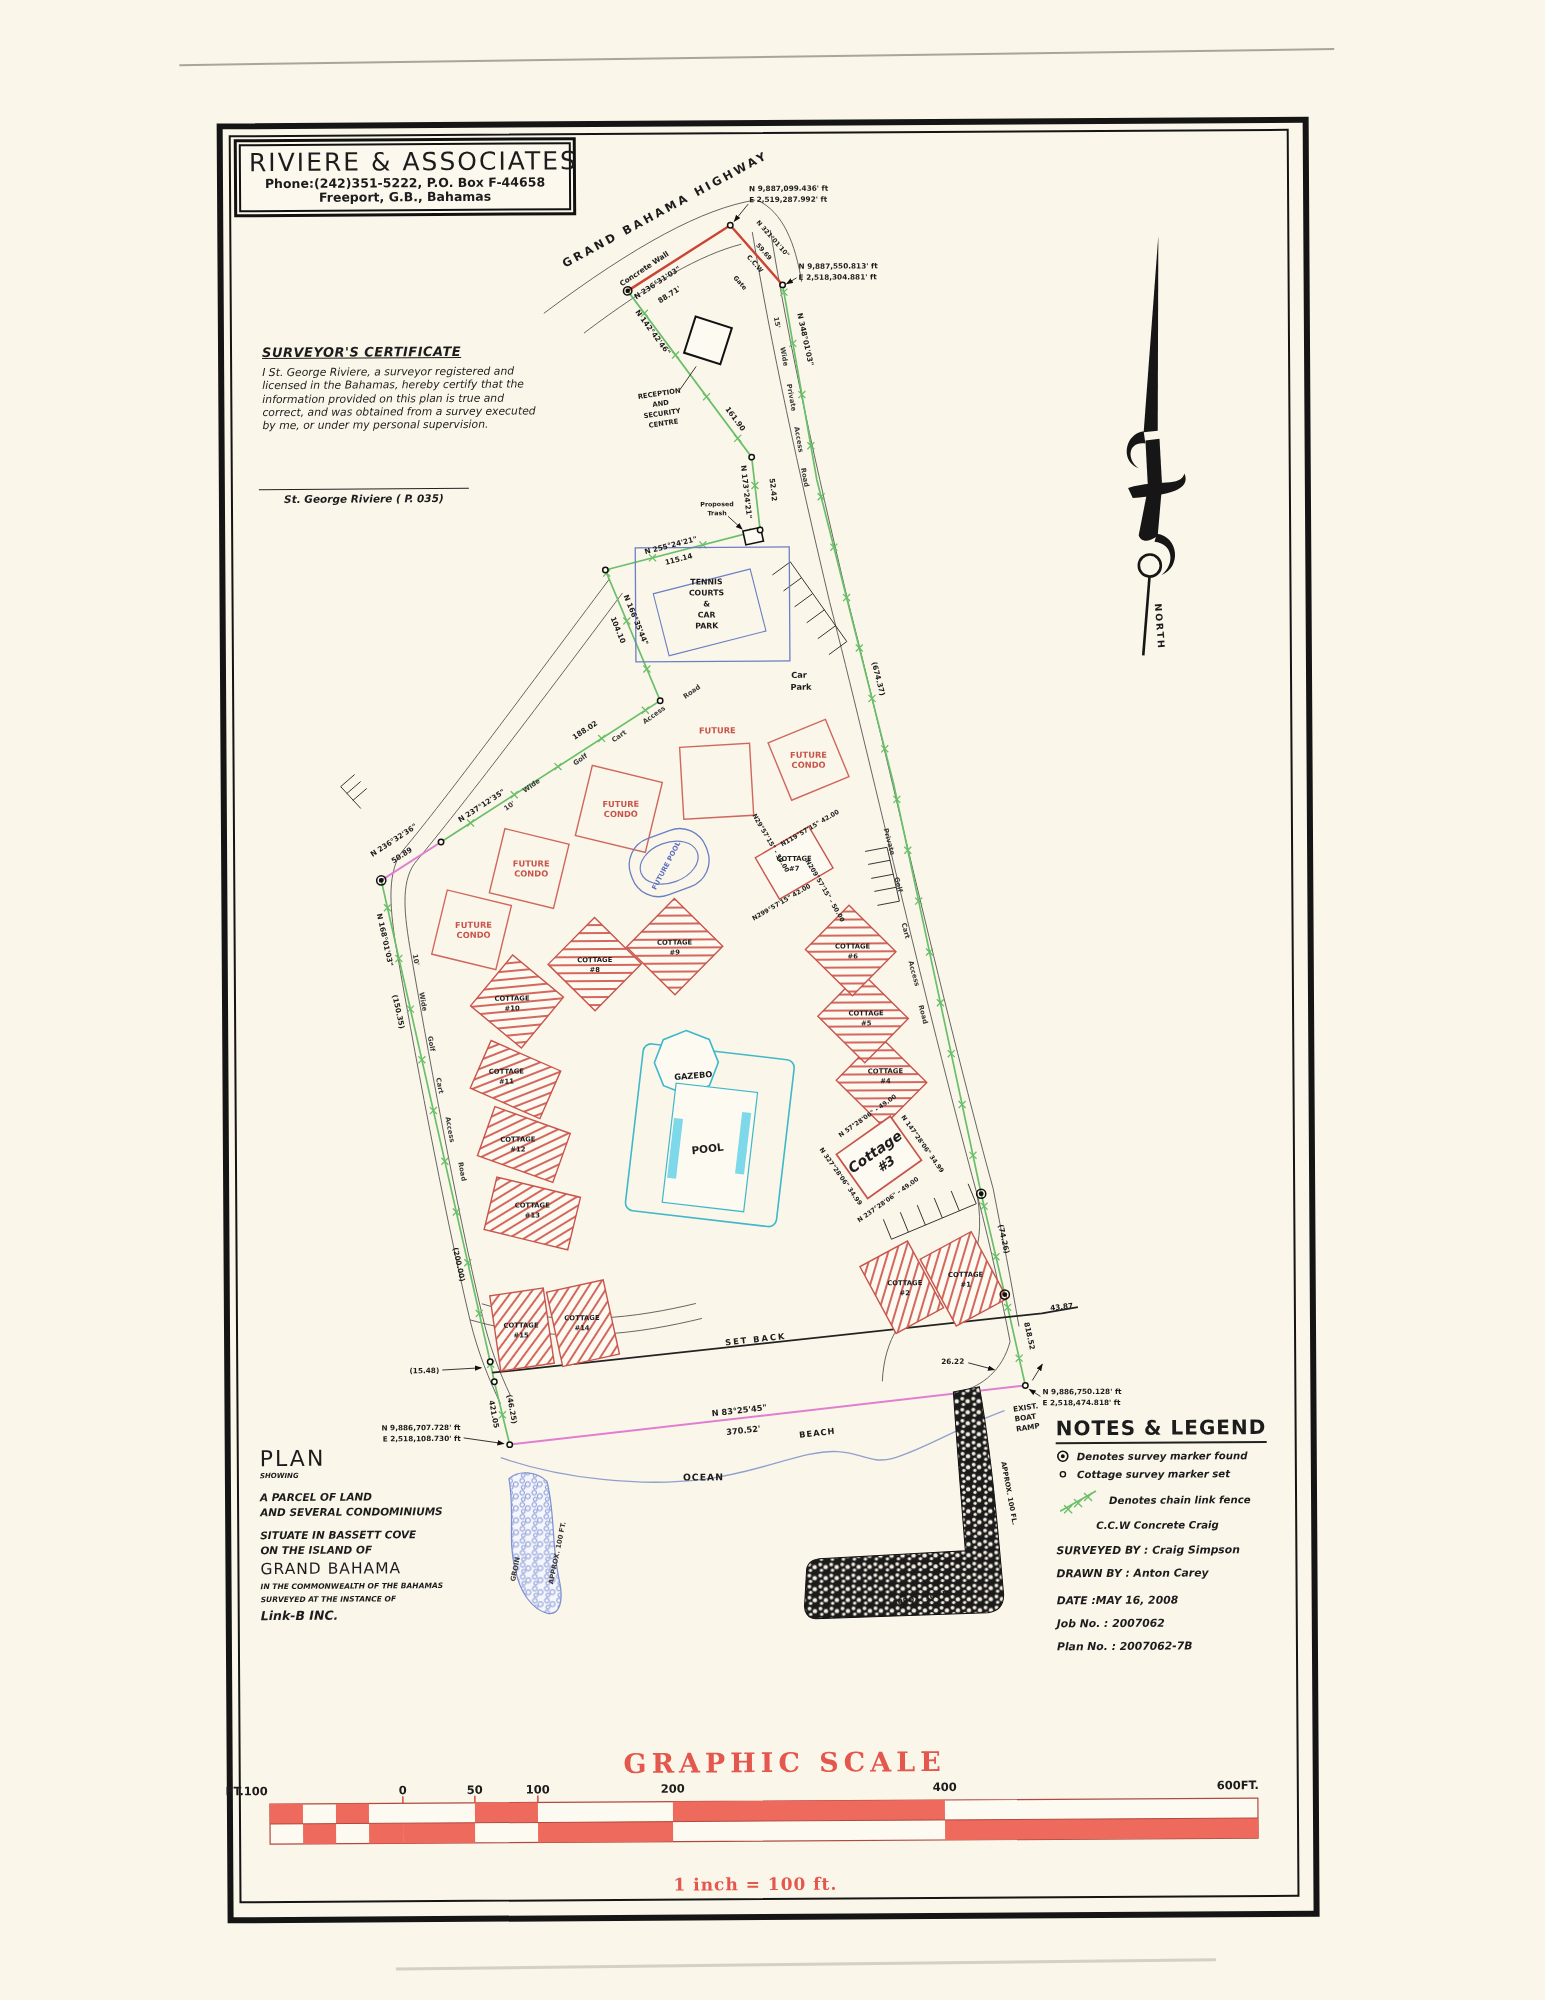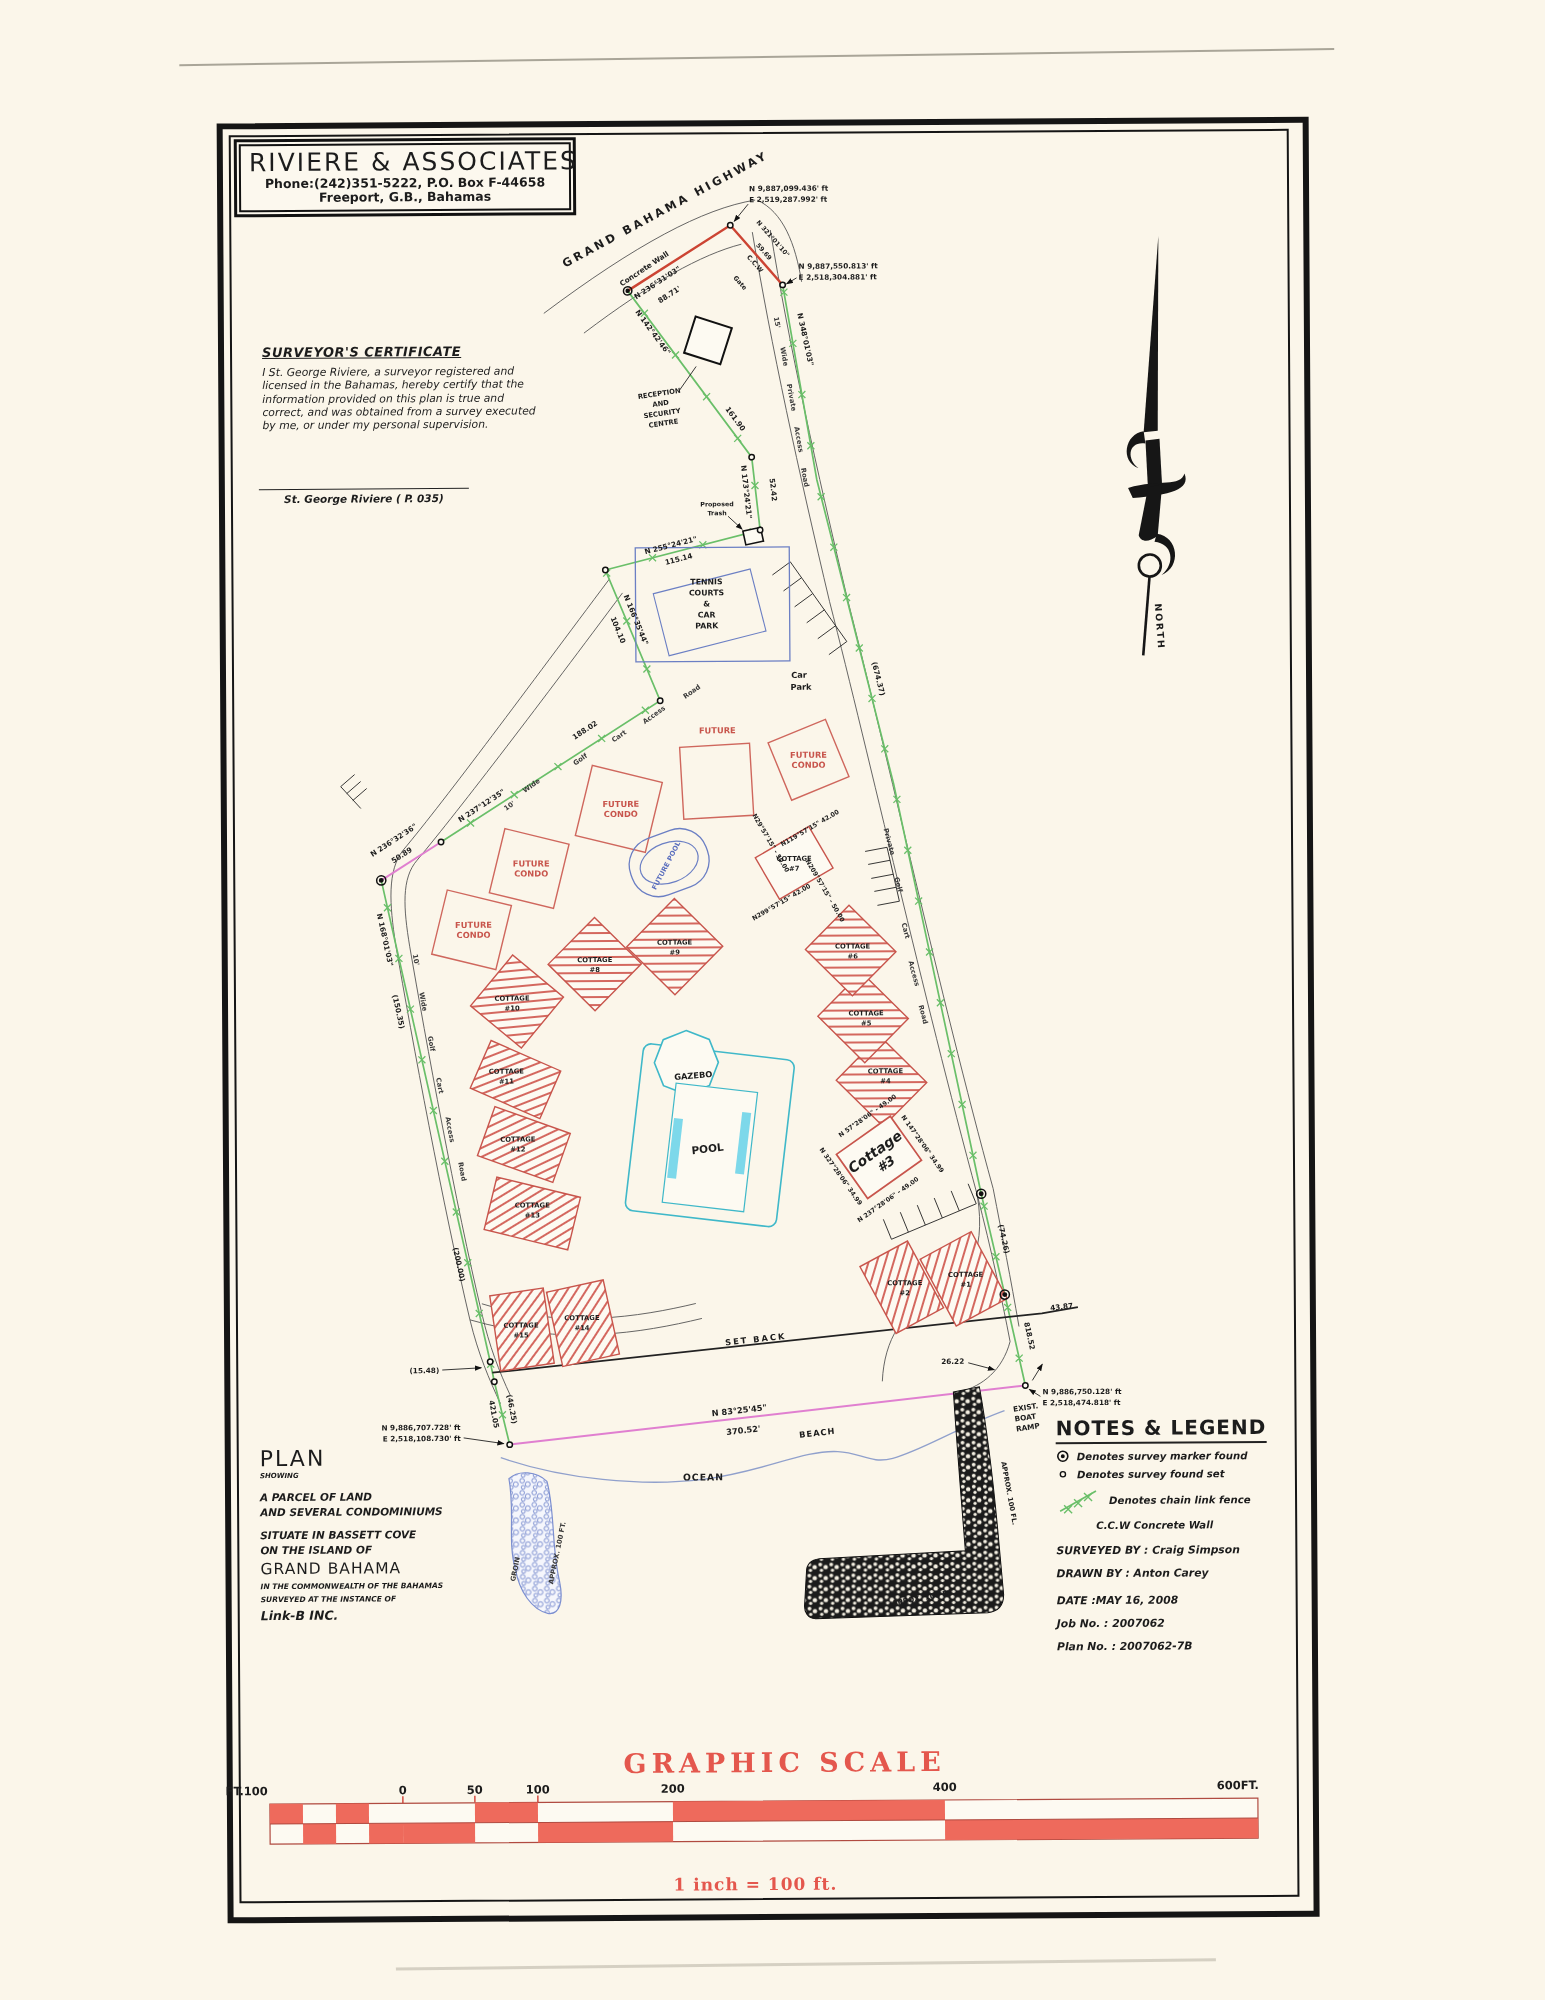--- a/index.html
+++ b/index.html
@@ -515,31 +515,31 @@
       <svg class="lico" width="14" height="14">
         <circle cx="7" cy="7" r="5" fill="none" stroke="#111" stroke-width="1.6"></circle>
         <circle cx="7" cy="7" r="2" fill="#111"></circle>
       </svg>
       <span>Denotes survey marker found</span>
     </div>
     <div class="lrow">
       <svg class="lico" width="14" height="12">
         <circle cx="7" cy="6" r="2.6" fill="none" stroke="#111" stroke-width="1.4"></circle>
       </svg>
-      <span>Denotes survey found set</span>
+      <span>Cottage survey marker set</span>
     </div>
     <div class="lrow">
       <svg class="lico" width="46" height="30">
         <path d="M4,26 L40,6" stroke="#6abf69" stroke-width="1.6" fill="none"></path>
         <path d="M8,20 L16,28 M8,28 L16,20 M18,14 L26,22 M18,22 L26,14 M28,8 L36,16 M28,16 L36,8" stroke="#6abf69" stroke-width="1.4" fill="none"></path>
       </svg>
       <span>Denotes chain link fence</span>
     </div>
     <div class="lrow indent">
-      <span>C.C.W Concrete Wall</span>
+      <span>C.C.W Concrete Craig</span>
     </div>
     <div class="linfo">SURVEYED BY :  Craig Simpson</div>
     <div class="linfo">DRAWN BY :  Anton Carey</div>
     <div class="linfo" style="margin-top:14px">DATE       :MAY 16, 2008</div>
     <div class="linfo">Job No.      :   2007062</div>
     <div class="linfo">Plan No.     :   2007062-7B</div>
   </div>
 
 </div>
 </div>

